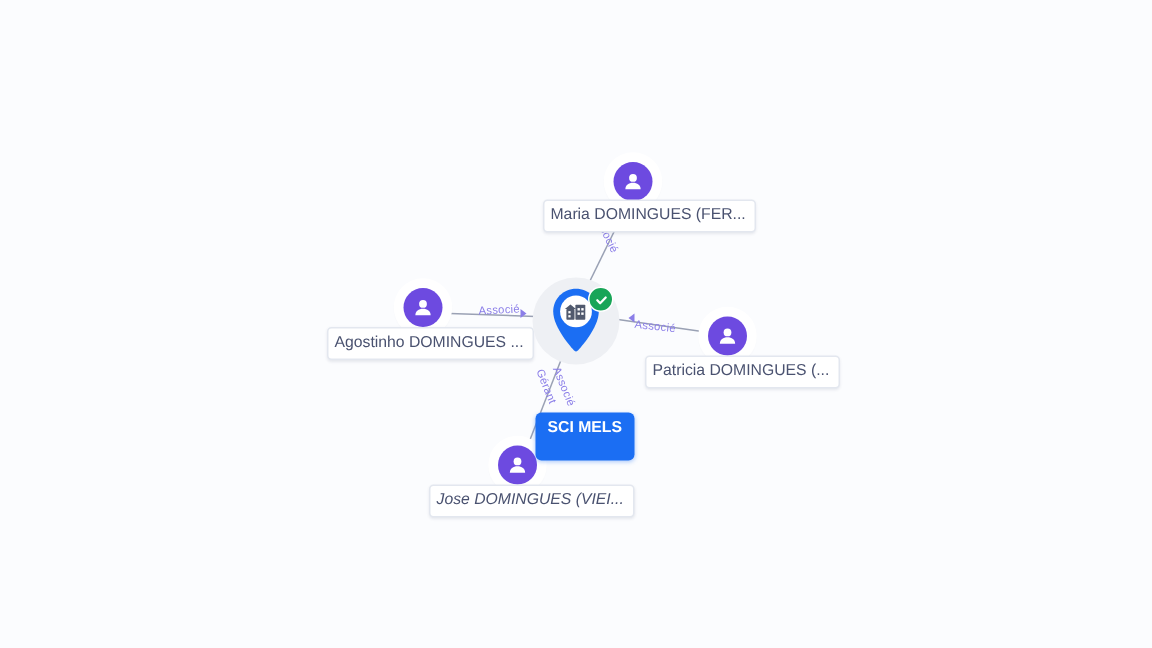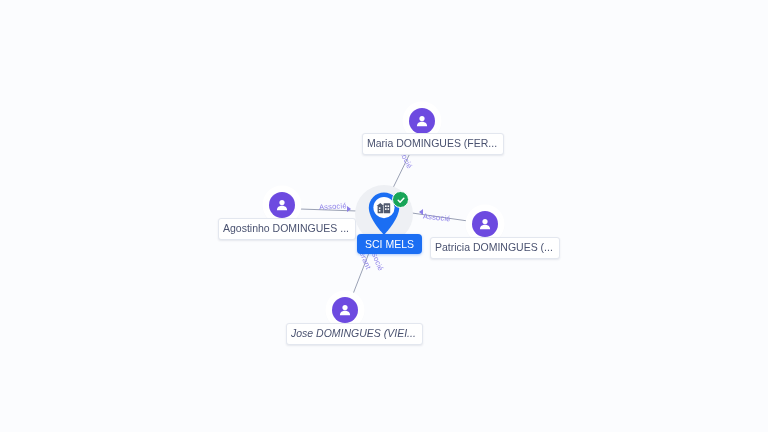--- a/index.html
+++ b/index.html
@@ -96,25 +96,26 @@
     white-space: nowrap;
     box-shadow: 0 1px 2px rgba(40,50,90,0.10);
   }
   .company-label {
     position: absolute;
     background: #1b6ef3;
     border: none;
     border-radius: 4px;
     color: #ffffff;
     font-size: 10.5px;
-    font-weight: normal;
+    font-weight: bold;
     line-height: 1;
-    padding: 5px 8px 4px 8px;
+    padding: 5px 8px 16px 8px;
     white-space: nowrap;
     box-shadow: 0 1px 3px rgba(27,110,243,0.35);
+    margin-top: 41px;
   }
 
   
   .edge-label {
     position: absolute;
     color: #8b7ee8;
     font-size: 7.5px;
     line-height: 1;
     white-space: nowrap;
     letter-spacing: 0.2px;

